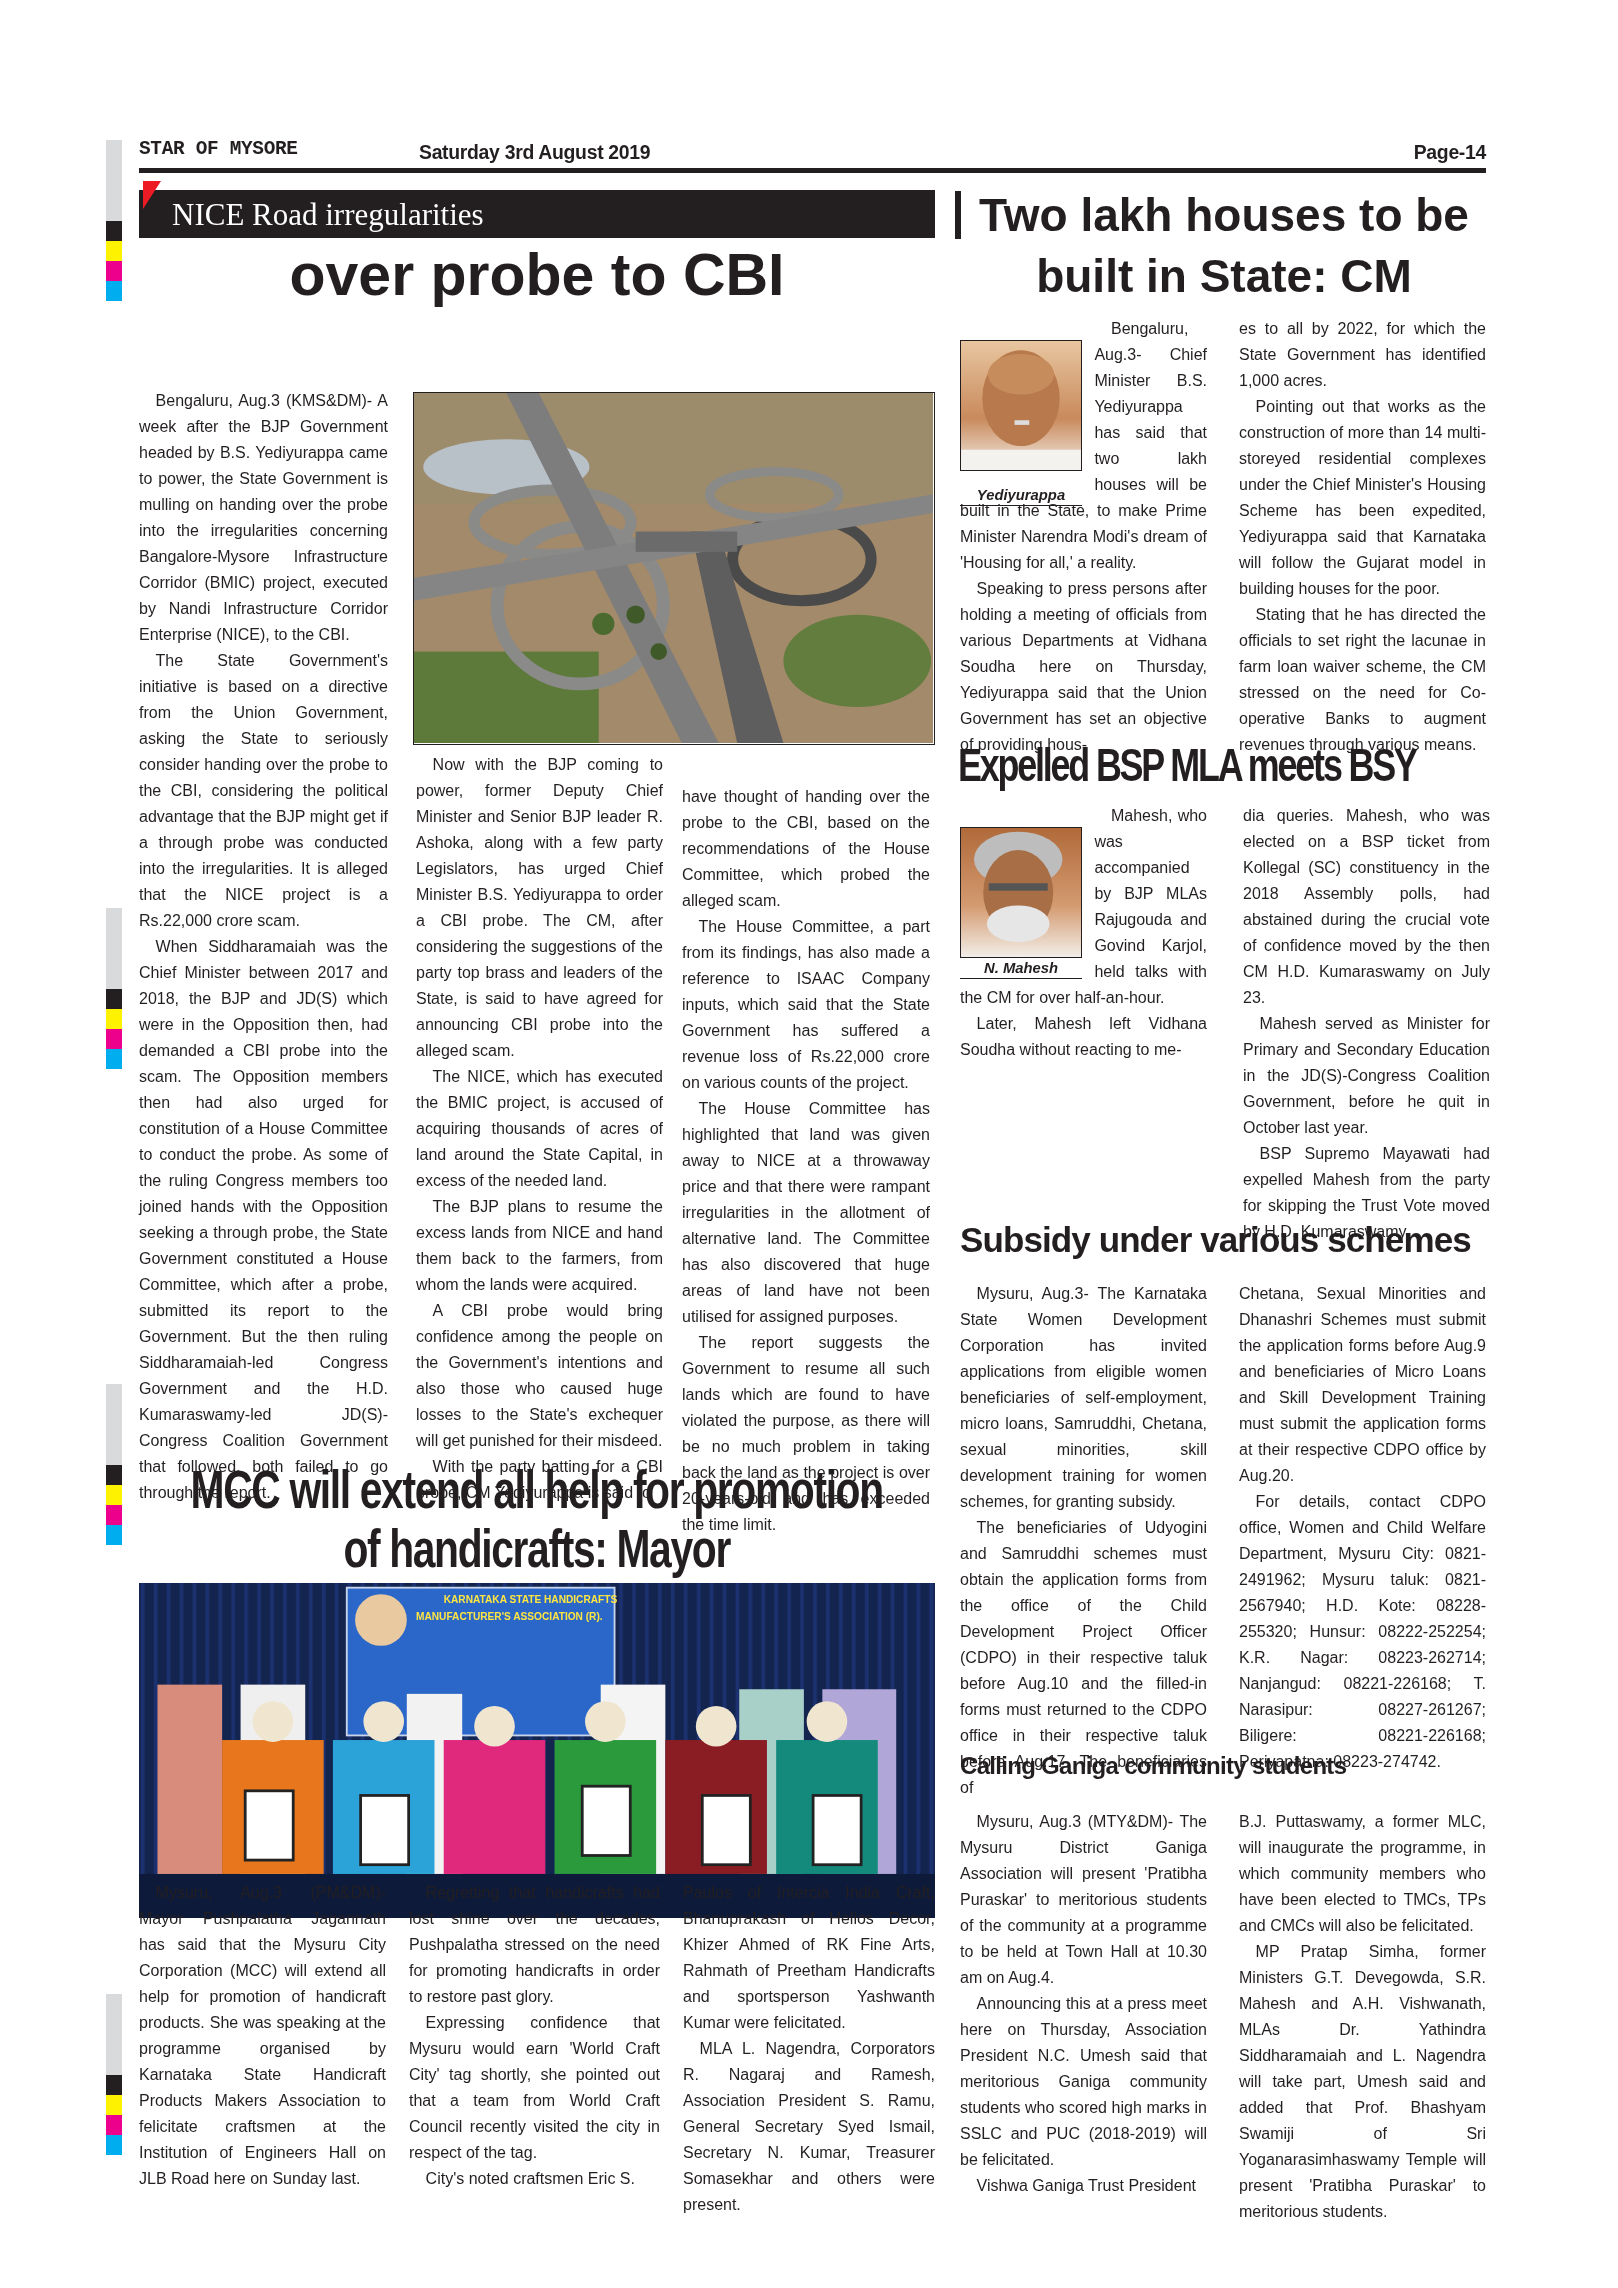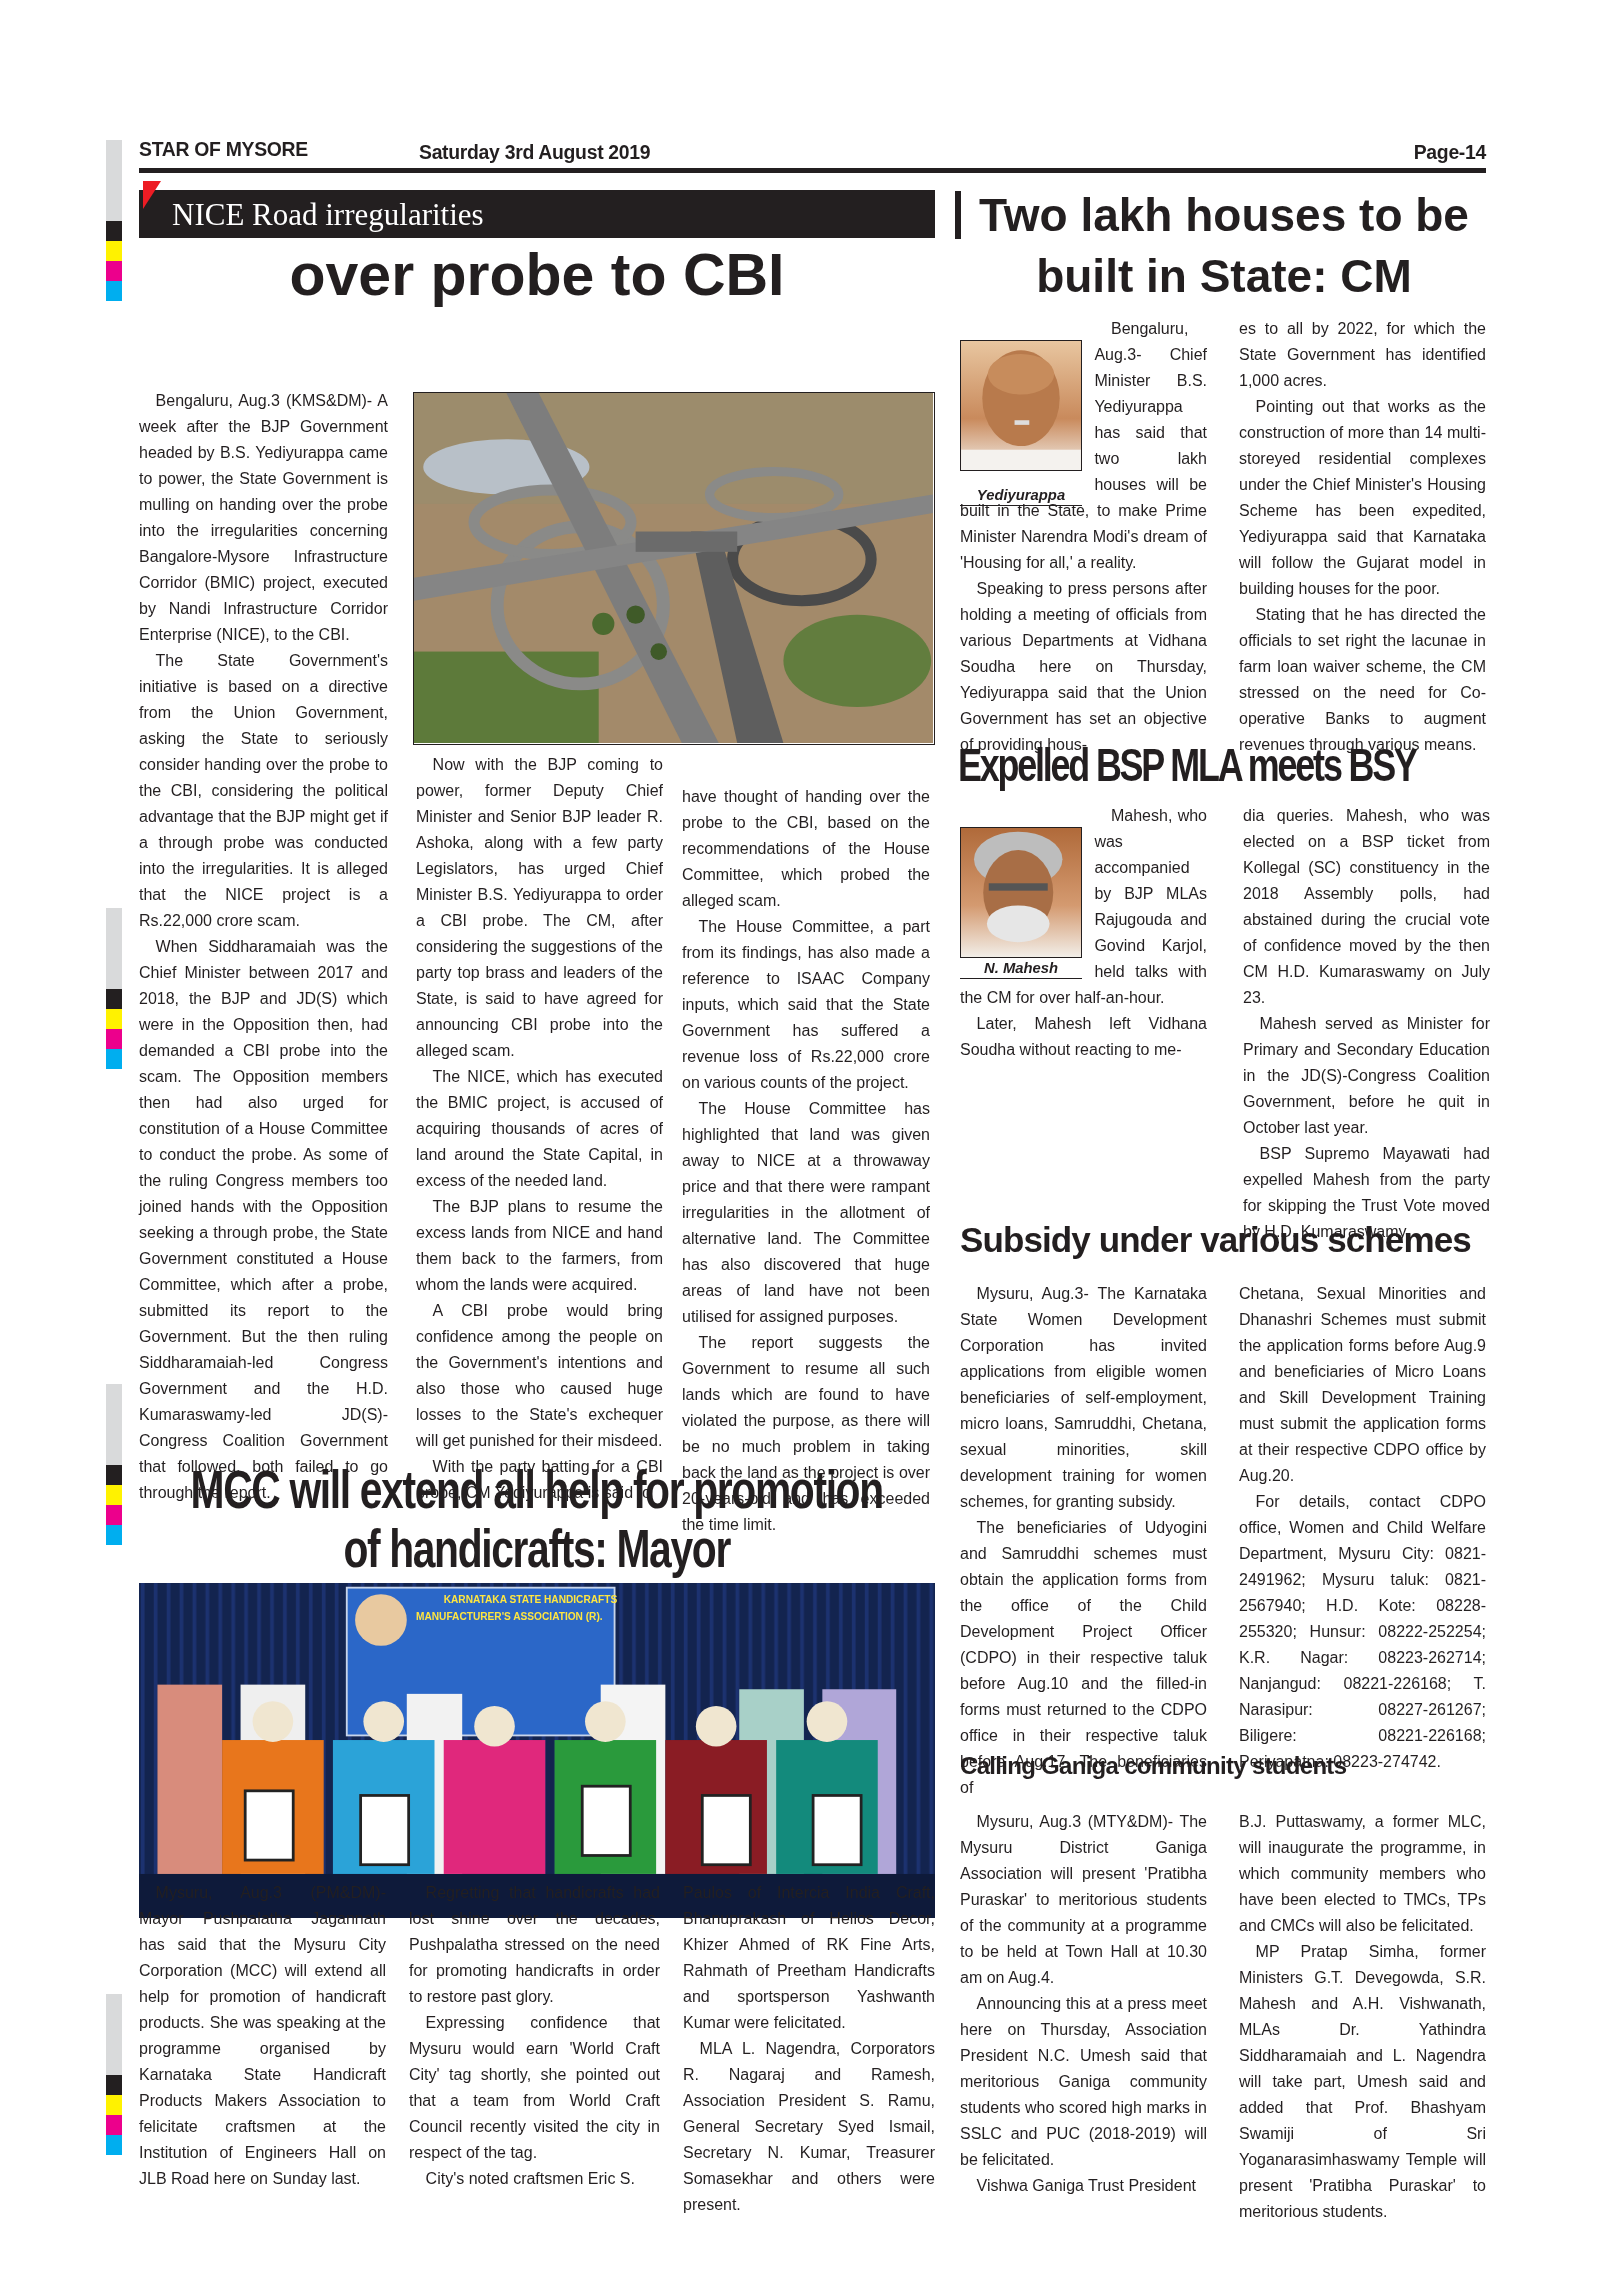--- a/index.html
+++ b/index.html
@@ -5,21 +5,21 @@
   html, body { margin: 0; padding: 0; background: #ffffff; }
   body { width: 1619px; height: 2289px; position: relative; overflow: hidden; font-family: "Liberation Sans", sans-serif; color: #231f20; }
   .abs { position: absolute; }
   .reg { position: absolute; left: 106px; width: 15.7px; }
   .reg .g { height: 81px; background: #d9dadb; }
   .reg .k { height: 20px; background: #231f20; }
   .reg .y { height: 20px; background: #fff200; }
   .reg .m { height: 20px; background: #ec008c; }
   .reg .c { height: 20px; background: #00aeef; }
   .hdr { position: absolute; top: 137px; left: 139px; width: 1347px; height: 31px; font-family: "Liberation Sans", sans-serif; font-weight: bold; font-size: 19.4px; letter-spacing: -0.3px; }
-  .hdr .brand { position: absolute; left: 0; top: 1px; }
+  .hdr .brand { position: absolute; left: 0; top: 1px; font-family: Liberation Mono, monospace; }
   .hdr .date { position: absolute; left: 280px; top: 3.7px; }
   .hdr .page { position: absolute; right: 0; top: 3.7px; }
   .hdr-rule { position: absolute; top: 168px; left: 139px; width: 1347px; height: 4.6px; background: #231f20; }
   .kicker { position: absolute; left: 139px; top: 190px; width: 796px; height: 48px; background: #231f20; color: #fff; }
   .kicker .tri { position: absolute; left: 3.7px; top: -9.2px; width: 0; height: 0; border-top: 28px solid #ed1c24; border-right: 18.5px solid transparent; border-left: 0; }
   .kicker .txt { position: absolute; left: 33px; top: 6.5px; font-family: "Liberation Serif", serif; font-size: 31px; }
   .hl { position: absolute; text-align: center; font-weight: bold; color: #231f20; line-height: 1.15; }
   .body { position: absolute; font-family: "Liberation Sans", sans-serif; font-size: 16px; line-height: 26px; text-align: justify; hyphens: manual; color: #231f20; }
   .body p { margin: 0; text-indent: 16.6px; }
   .photo { position: absolute; overflow: hidden; }

